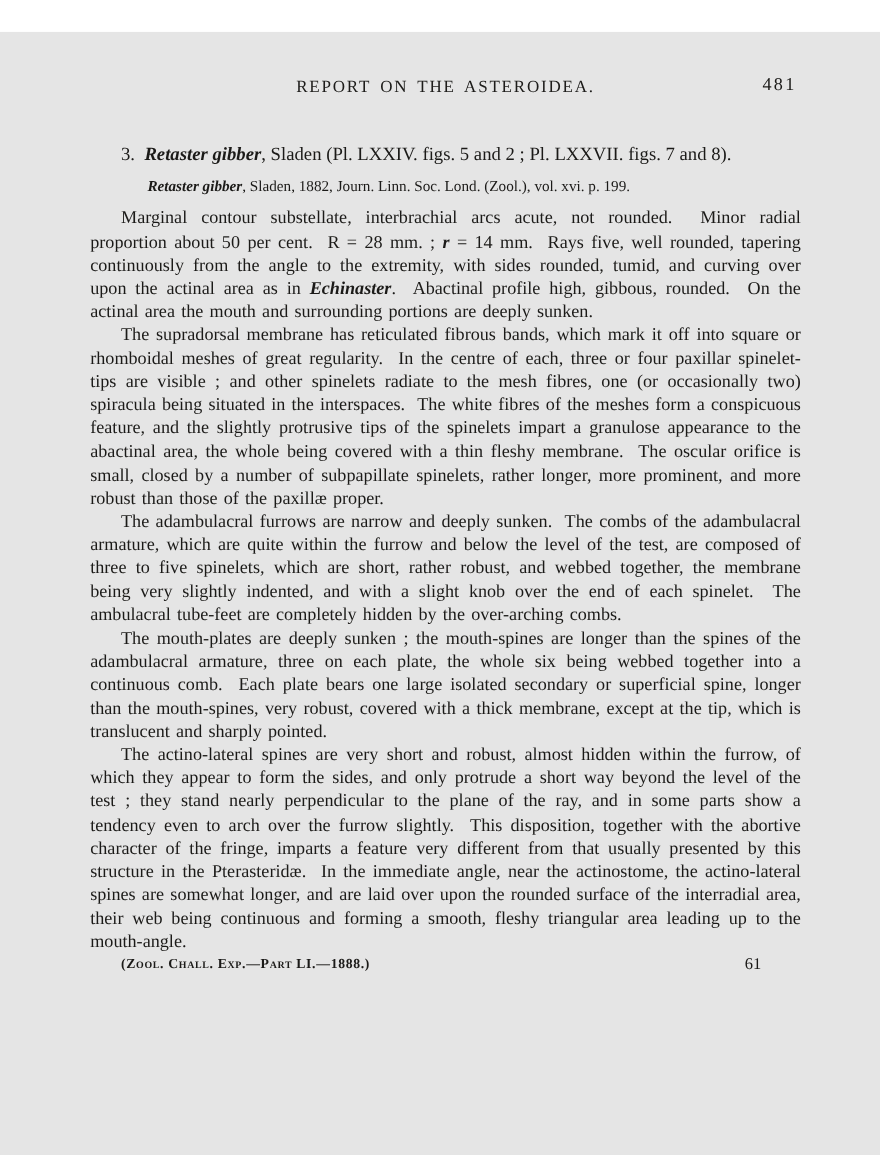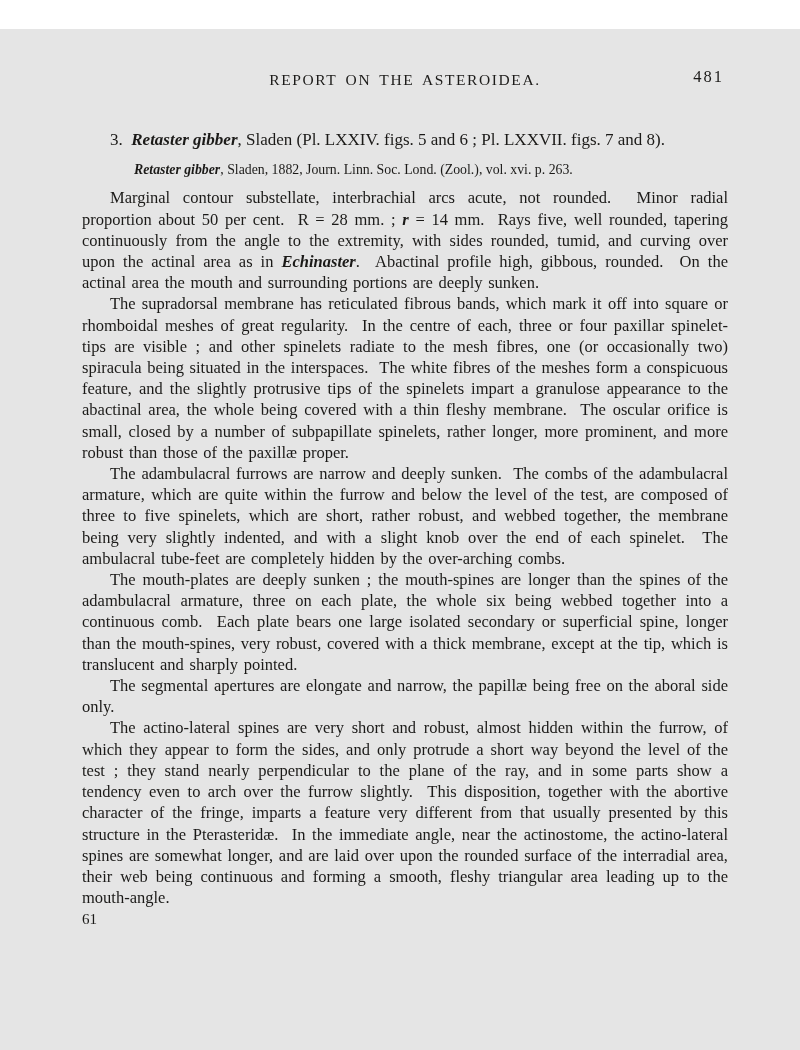--- a/index.html
+++ b/index.html
@@ -97,29 +97,29 @@
 
 <div class="page">
   <div class="content">
 
     <div class="header">
       <span class="running-title">REPORT ON THE ASTEROIDEA.</span>
       <span class="page-number">481</span>
     </div>
 
 
-    <p class="species-heading"><span>3.  </span><span class="it">Retaster gibber</span><span>, Sladen (Pl. LXXIV. figs. 5 and 6 ; Pl. LXXVII. figs. 7 and 8).</span></p>
+    <p class="species-heading"><span>3.  </span><span class="it">Retaster gibber</span><span>, Sladen (Pl. LXXIV. figs. 5 and 2 ; Pl. LXXVII. figs. 7 and 8).</span></p>
 
-    <p class="citation"><span class="it">Retaster gibber</span><span>, Sladen, 1882, Journ. Linn. Soc. Lond. (Zool.), vol. xvi. p. 263.</span></p>
+    <p class="citation"><span class="it">Retaster gibber</span><span>, Sladen, 1882, Journ. Linn. Soc. Lond. (Zool.), vol. xvi. p. 199.</span></p>
 
     <p class="body-text"><span>Marginal contour substellate, interbrachial arcs acute, not rounded.  Minor radial proportion about 50 per cent.  R = 28 mm. ; </span><span class="it">r</span><span> = 14 mm.  Rays five, well rounded, tapering continuously from the angle to the extremity, with sides rounded, tumid, and curving over upon the actinal area as in </span><span class="it">Echinaster</span><span>.  Abactinal profile high, gibbous, rounded.  On the actinal area the mouth and surrounding portions are deeply sunken.</span></p>
     <p class="body-text"><span>The supradorsal membrane has reticulated fibrous bands, which mark it off into square or rhomboidal meshes of great regularity.  In the centre of each, three or four paxillar spinelet-tips are visible ; and other spinelets radiate to the mesh fibres, one (or occasionally two) spiracula being situated in the interspaces.  The white fibres of the meshes form a conspicuous feature, and the slightly protrusive tips of the spinelets impart a granulose appearance to the abactinal area, the whole being covered with a thin fleshy membrane.  The oscular orifice is small, closed by a number of subpapillate spinelets, rather longer, more prominent, and more robust than those of the paxillæ proper.</span></p>
     <p class="body-text"><span>The adambulacral furrows are narrow and deeply sunken.  The combs of the adambulacral armature, which are quite within the furrow and below the level of the test, are composed of three to five spinelets, which are short, rather robust, and webbed together, the membrane being very slightly indented, and with a slight knob over the end of each spinelet.  The ambulacral tube-feet are completely hidden by the over-arching combs.</span></p>
     <p class="body-text"><span>The mouth-plates are deeply sunken ; the mouth-spines are longer than the spines of the adambulacral armature, three on each plate, the whole six being webbed together into a continuous comb.  Each plate bears one large isolated secondary or superficial spine, longer than the mouth-spines, very robust, covered with a thick membrane, except at the tip, which is translucent and sharply pointed.</span></p>
-    <p class="body-text"><span>The segmental apertures are elongate and narrow, the papillæ being free on the aboral side only.</span></p>
     <p class="body-text"><span>The actino-lateral spines are very short and robust, almost hidden within the furrow, of which they appear to form the sides, and only protrude a short way beyond the level of the test ; they stand nearly perpendicular to the plane of the ray, and in some parts show a tendency even to arch over the furrow slightly.  This disposition, together with the abortive character of the fringe, imparts a feature very different from that usually presented by this structure in the Pterasteridæ.  In the immediate angle, near the actinostome, the actino-lateral spines are somewhat longer, and are laid over upon the rounded surface of the interradial area, their web being continuous and forming a smooth, fleshy triangular area leading up to the mouth-angle.</span></p>
 
     <div class="footer">
+      <span class="imprint">(Zool. Chall. Exp.—Part LI.—1888.)</span>
       <span class="signature-number">61</span>
     </div>
 
   </div>
 </div>
 
 </body></html>

